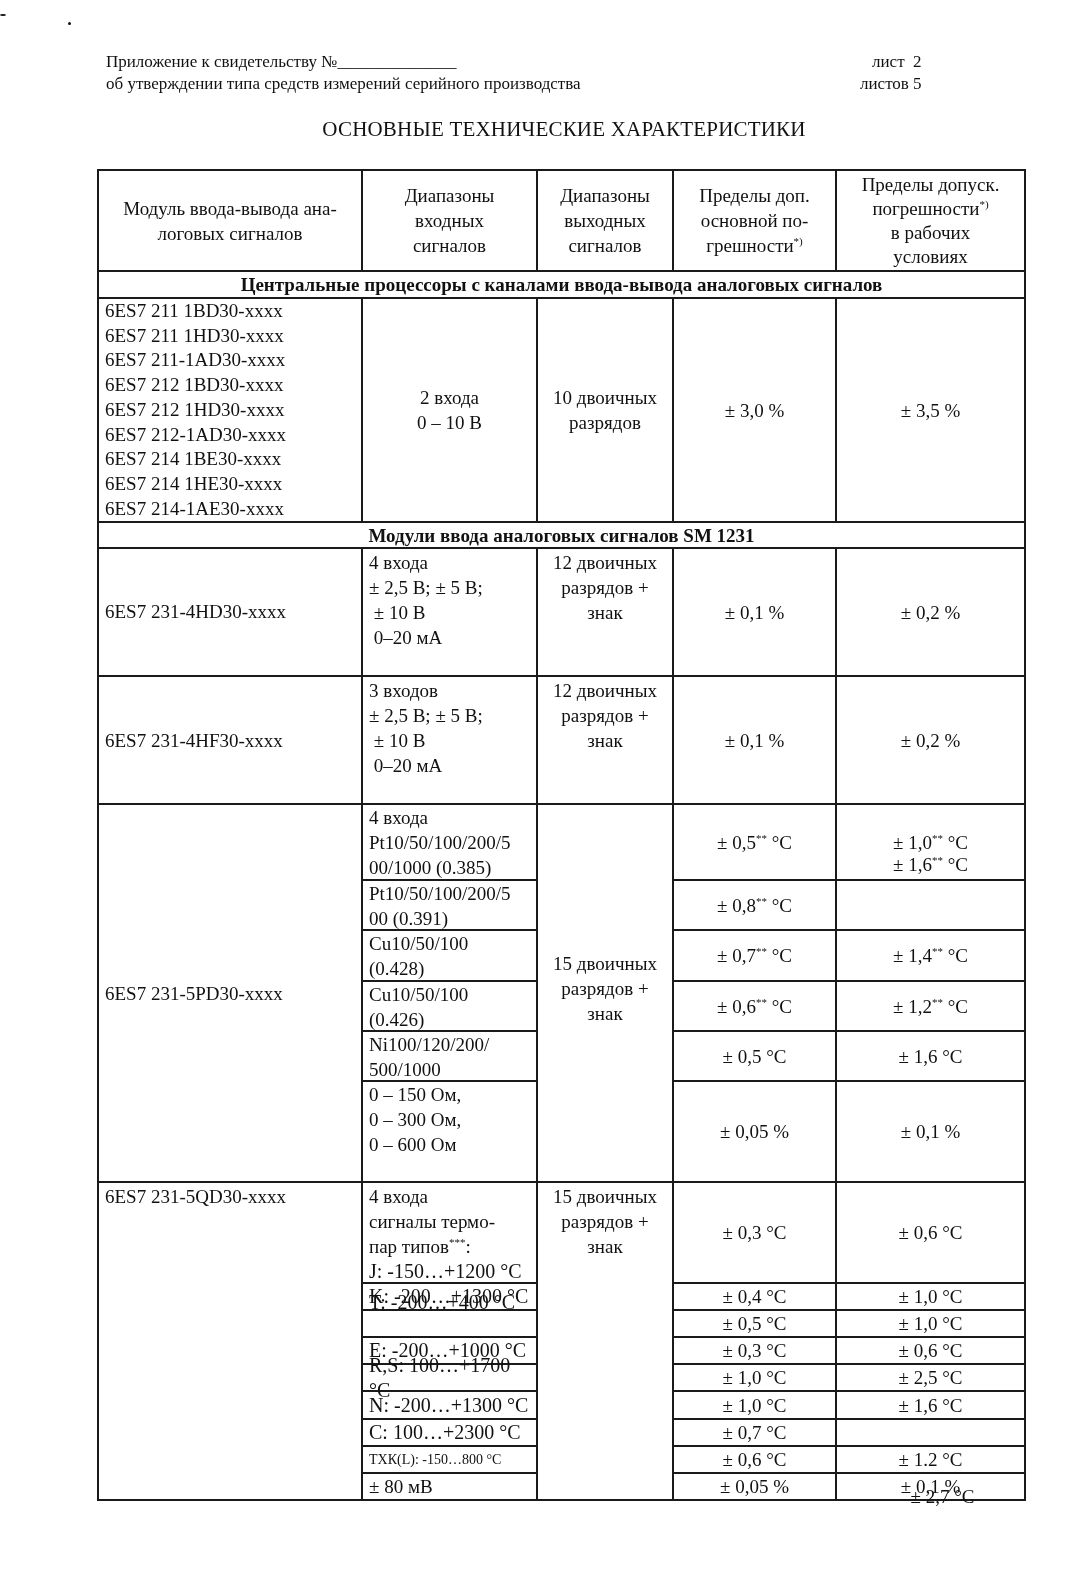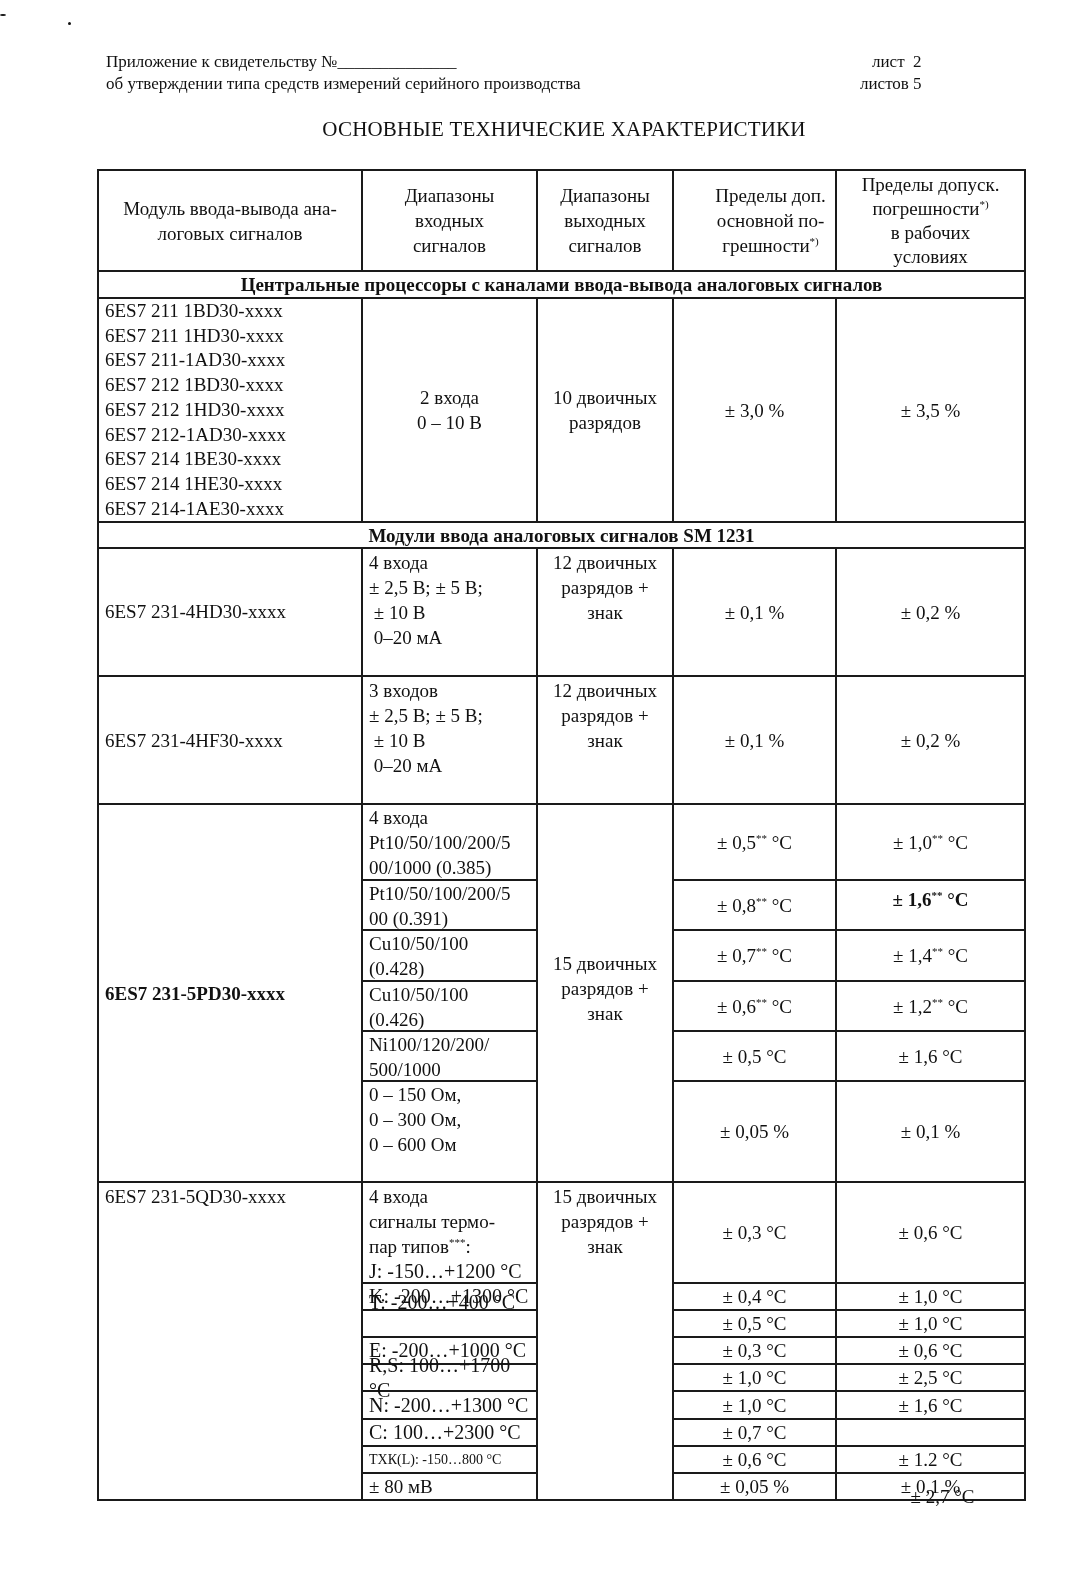--- a/index.html
+++ b/index.html
@@ -95,21 +95,21 @@
 <div class="cell c" style="left:363px;top:171px;width:173px;height:99px;">
   <span>Диапазоны</span>
   <span>входных</span>
   <span>сигналов</span>
 </div>
 <div class="cell c" style="left:538px;top:171px;width:134px;height:99px;">
   <span>Диапазоны</span>
   <span>выходных</span>
   <span>сигналов</span>
 </div>
-<div class="cell c" style="left:674px;top:171px;width:161px;height:99px;margin-left:16px;">
+<div class="cell c" style="left:674px;top:171px;width:161px;height:99px;">
   <span>Пределы доп.</span>
   <span>основной по-</span>
   <span><span>грешности</span><sup>*)</sup></span>
 </div>
 <div class="cell c" style="left:837px;top:171px;width:187px;height:99px;line-height:24px;border-radius:23px;">
   <span>Пределы допуск.</span>
   <span><span>погрешности</span><sup>*)</sup></span>
   <span>в рабочих</span>
   <span>условиях</span>
 </div>
@@ -163,21 +163,21 @@
   <span> 0–20 мА</span>
 </div>
 <div class="cell c top" style="left:538px;top:677px;width:134px;height:126px;padding-top:1px;">
   <span>12 двоичных</span>
   <span>разрядов +</span>
   <span>знак</span>
 </div>
 <div class="cell c" style="left:674px;top:677px;width:161px;height:126px;">± 0,1 %</div>
 <div class="cell c" style="left:837px;top:677px;width:187px;height:126px;">± 0,2 %</div>
 
-<div class="cell l" style="left:99px;top:805px;width:256px;height:376px;font-weight:bold;">6ES7 231-5PD30-xxxx</div>
+<div class="cell l" style="left:99px;top:805px;width:256px;height:376px;">6ES7 231-5PD30-xxxx</div>
 <div class="cell c" style="left:538px;top:805px;width:134px;height:376px;padding-bottom:10px;">
   <span>15 двоичных</span>
   <span>разрядов +</span>
   <span>знак</span>
 </div>
 
 <div class="cell l top" style="left:363px;top:805px;width:173px;height:74px;padding-top:0;">
   <span>4 входа</span>
   <span>Pt10/50/100/200/5</span>
   <span>00/1000 (0.385)</span>
@@ -189,21 +189,21 @@
     <span><span>± 1,0</span><sup>**</sup><span style="white-space:pre"> °C</span></span>
   </div>
 
 <div class="cell l top" style="left:363px;top:881px;width:173px;height:48px;padding-top:0;">
   <span>Pt10/50/100/200/5</span>
   <span>00 (0.391)</span>
 </div>
 <div class="cell c" style="left:674px;top:881px;width:161px;height:48px;">
     <span><span>± 0,8</span><sup>**</sup><span style="white-space:pre"> °C</span></span>
   </div>
-<div class="cell c" style="left:837px;top:881px;width:187px;height:36px;font-weight:bold;">
+<div class="cell c" style="left:837px;top:846px;width:187px;height:36px;">
     <span><span>± 1,6</span><sup>**</sup><span style="white-space:pre"> °C</span></span>
   </div>
 
 <div class="cell l top" style="left:363px;top:931px;width:173px;height:49px;padding-top:0;">
   <span>Cu10/50/100</span>
   <span>(0.428)</span>
 </div>
 <div class="cell c" style="left:674px;top:931px;width:161px;height:49px;">
     <span><span>± 0,7</span><sup>**</sup><span style="white-space:pre"> °C</span></span>
   </div>

